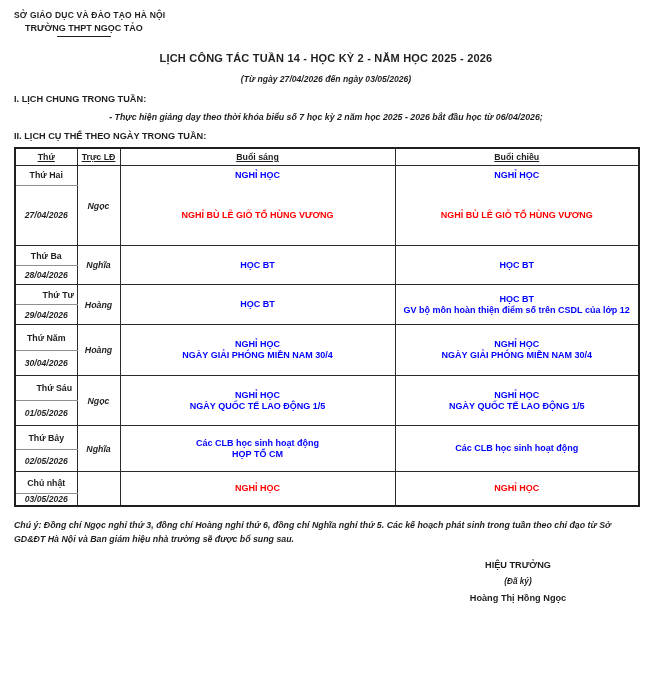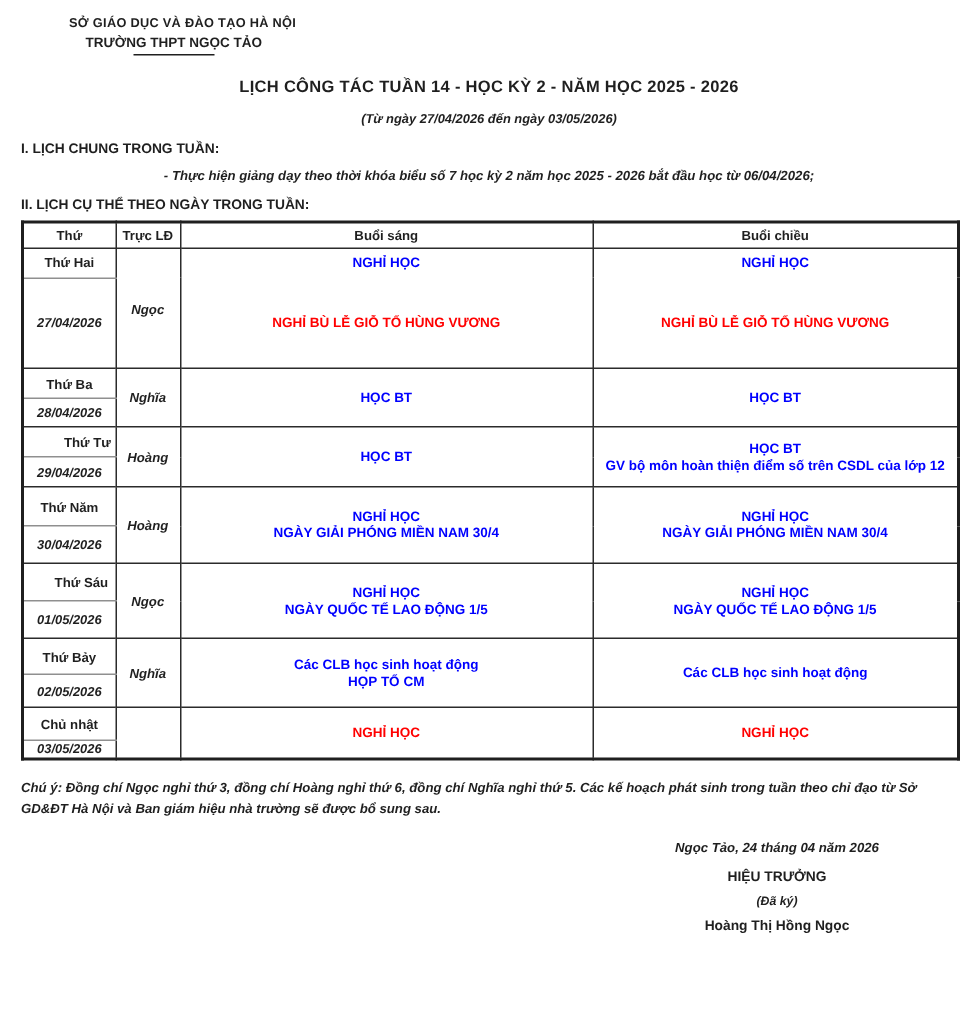--- a/index.html
+++ b/index.html
@@ -6,39 +6,39 @@
   html,body { background:#ffffff; }
   body {
     width:652px; height:679px;
     font-family:"Liberation Sans","DejaVu Sans",sans-serif;
     color:#1f1f1f;
     overflow:hidden;
   }
   .page { width:652px; height:679px; padding:10px 14px 0 14px; }
 
   
-  .org-header { line-height:1.3;margin-left:32px; }
+  .org-header { line-height:1.3; }
   .dept { font-size:8.5px; font-weight:600; letter-spacing:.2px; }
   .school { font-size:9px; font-weight:700; width:max-content; margin:2px 0 0 11px; text-align:center; }
   .school::after { content:""; display:block; width:54px; border-bottom:1.4px solid #1f1f1f; margin:1px auto 0 auto; }
 
   
   .doc-title { text-align:center; font-weight:700; font-size:11px; margin-top:15px; letter-spacing:.2px; }
   .doc-subtitle { text-align:center; font-style:italic; font-weight:600; font-size:8.6px; margin-top:10px; }
 
   
   .sec-heading { font-weight:700; font-size:9.2px; margin-top:10px; }
   .sec-item { font-style:italic; font-weight:600; font-size:8.8px; margin-top:8px;text-align:center; }
   .sec-heading.second { margin-top:9px; }
 
   
   table.sched { border-collapse:collapse; width:624px; margin-top:6px; table-layout:fixed; }
   table.sched, table.sched td, table.sched th { border:1px solid #2b2b2b; }
   table.sched { border:2px solid #1f1f1f; }
-  th { font-size:8.8px; font-weight:700; height:18px; text-align:center; vertical-align:middle; }
+  th { font-size:8.8px; font-weight:700; height:18px; text-align:center; vertical-align:middle;text-decoration:underline; }
   td { text-align:center; vertical-align:middle; }
   .c-day  { font-size:8.8px; font-weight:700; border-bottom:1px solid #8f8f8f !important; }
   .c-date { font-size:8.6px; font-weight:700; font-style:italic; }
   .c-duty { font-size:8.8px; font-weight:700; font-style:italic; }
   .c-session { font-size:9px; font-weight:700; }
   .c-session .ln { line-height:11px; }
   .t-blue { color:#0000ff; }
   .t-red  { color:#ff0000; }
 
   
@@ -221,19 +221,18 @@
     </tr>
     <tr class="h-sun-date">
       <td class="c-date">03/05/2026</td>
     </tr>
   </tbody>
     </table>
 
   <div class="note">Chú ý: Đồng chí Ngọc nghỉ thứ 3, đồng chí Hoàng nghỉ thứ 6, đồng chí Nghĩa nghỉ thứ 5. Các kế hoạch phát sinh trong tuần theo chỉ đạo từ Sở GD&amp;ĐT Hà Nội và Ban giám hiệu nhà trường sẽ được bổ sung sau.</div>
 
   <div class="signature">
-    <div class="sig-place">Ngọc Tảo, 24 tháng 04 năm 2026</div>
     <div class="sig-role">HIỆU TRƯỞNG</div>
     <div class="sig-signed">(Đã ký)</div>
     <div class="sig-name">Hoàng Thị Hồng Ngọc</div>
   </div>
 
 </div>
 
 </body></html>

